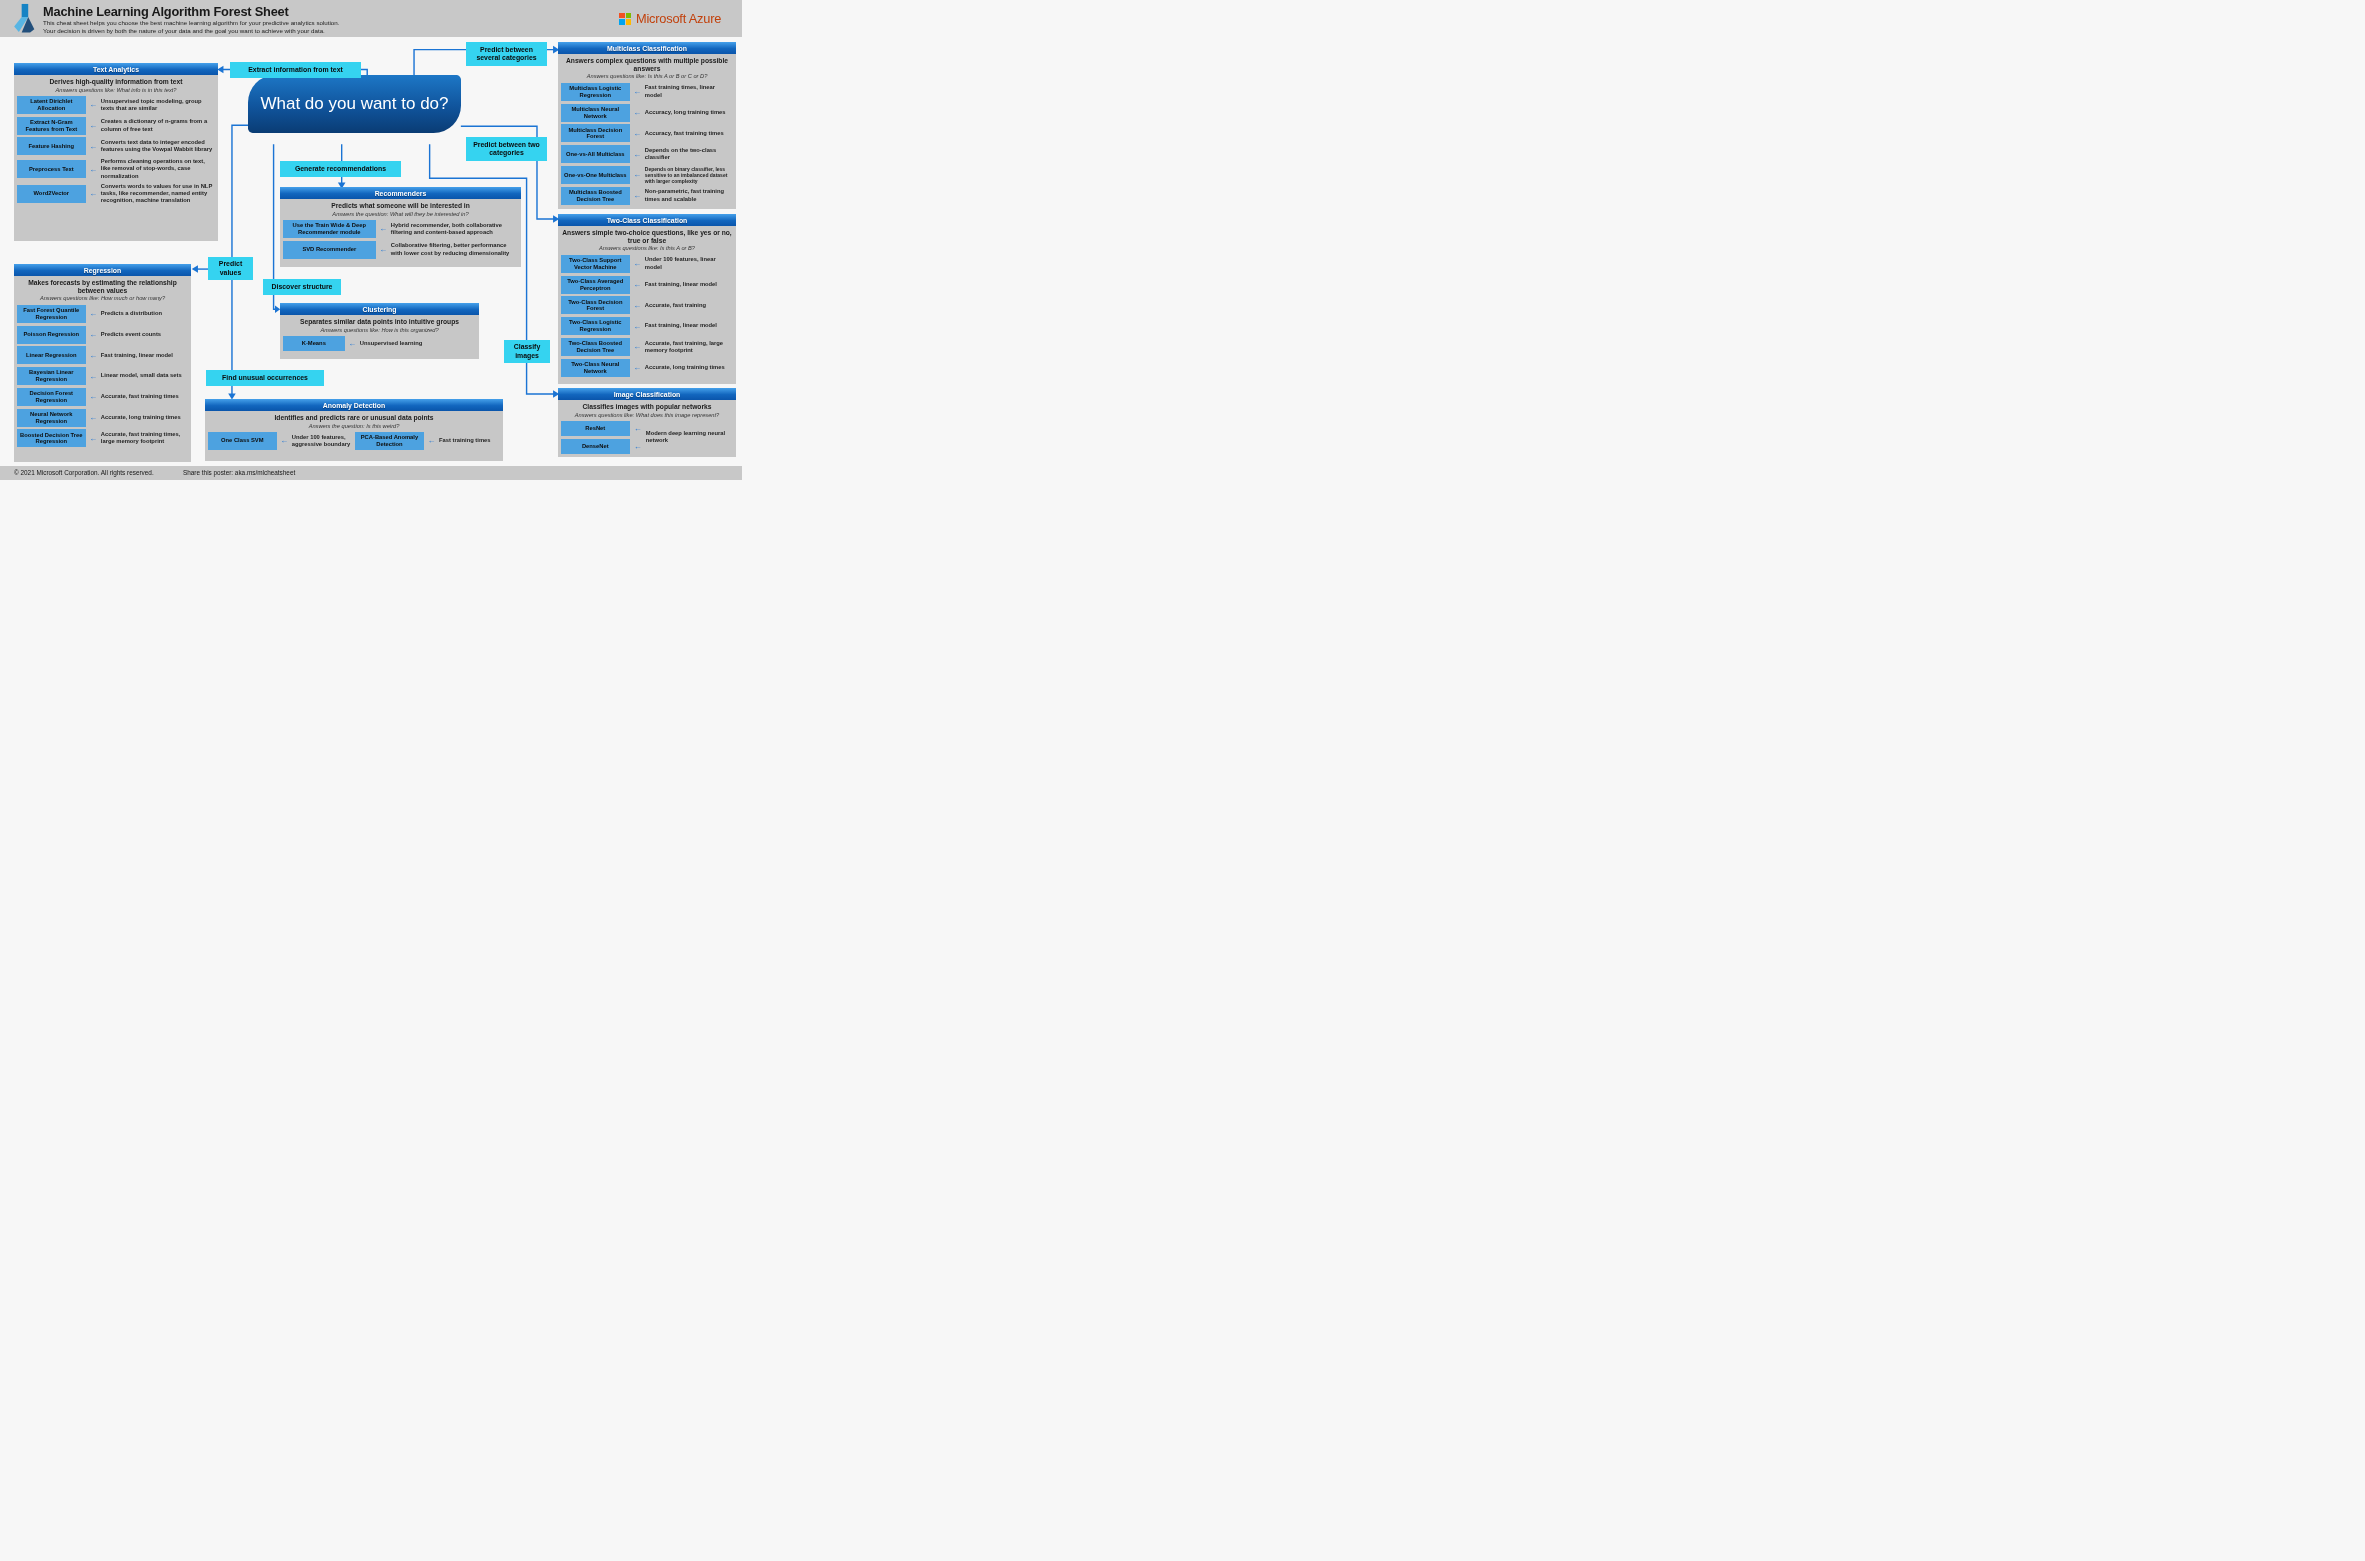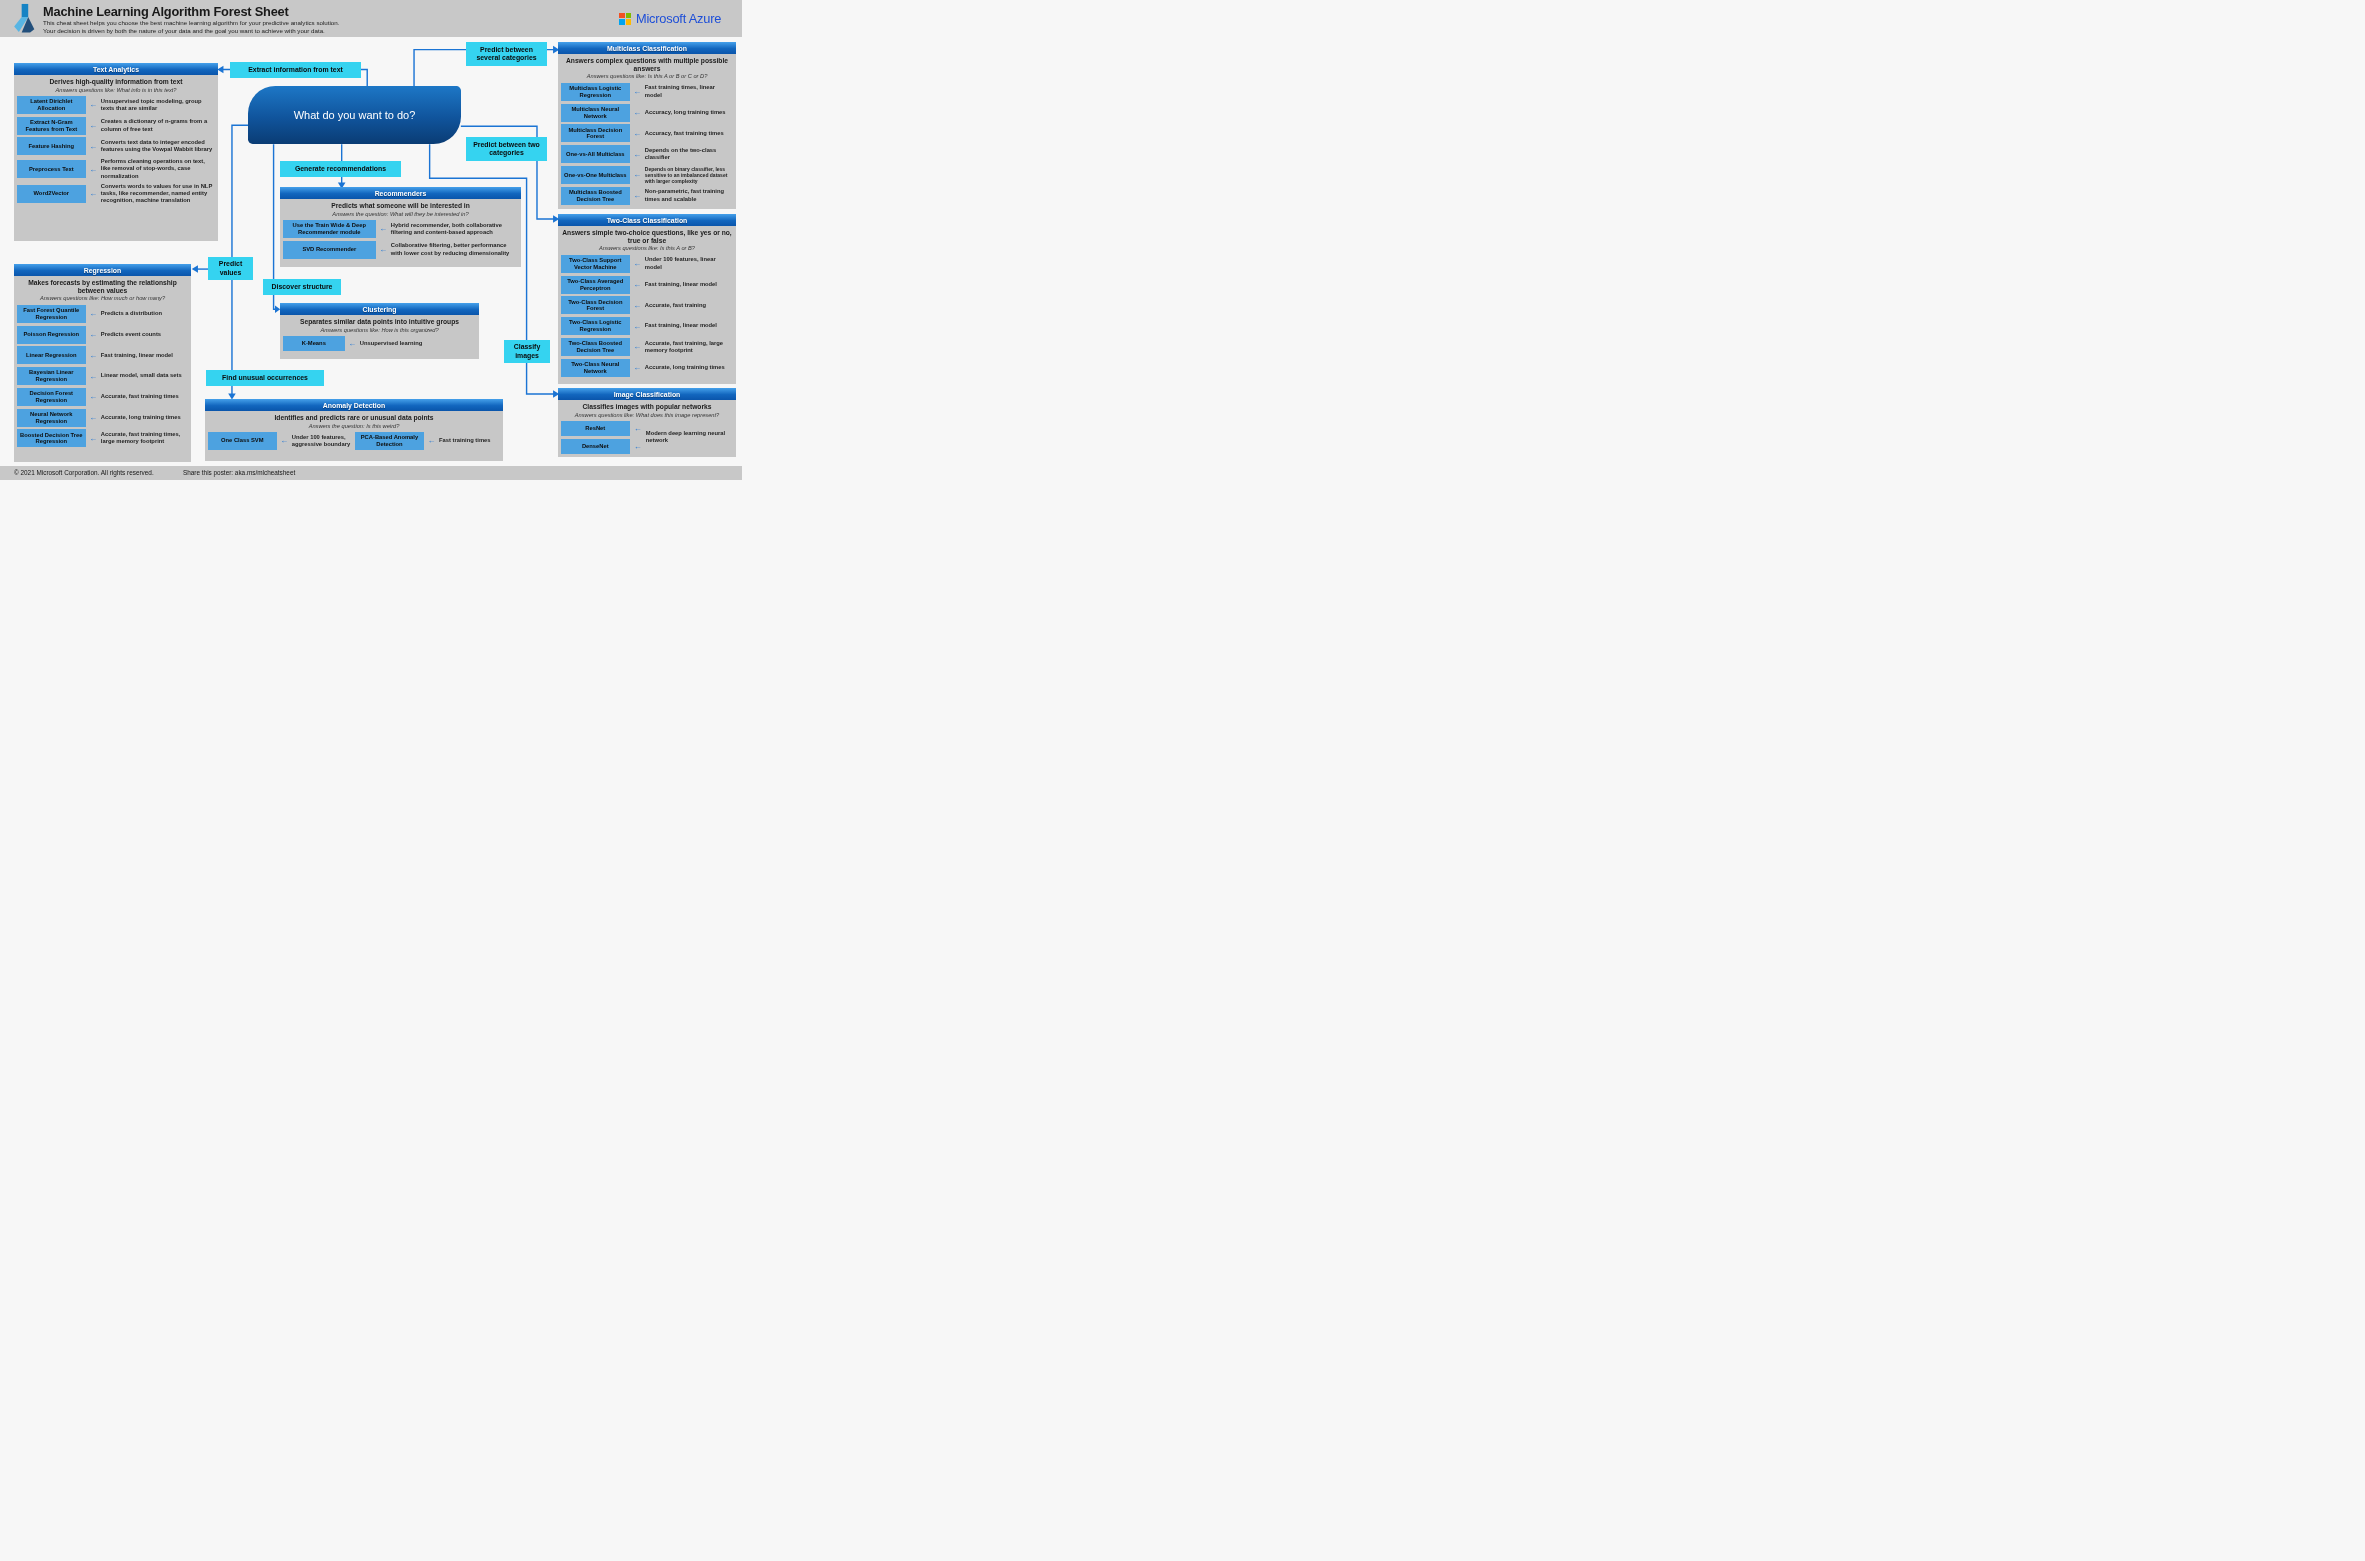--- a/index.html
+++ b/index.html
@@ -11,31 +11,31 @@
   .band{position:absolute;left:0;width:742px;background:#c8c8c8;}
   #band-top{top:0;height:37px;}
   #band-bottom{top:466px;height:13.7px;}
   #app-title{position:absolute;left:43px;top:3.8px;font-size:12.8px;font-weight:bold;color:#191919;letter-spacing:-0.2px;}
   .subtitle{position:absolute;left:43px;font-size:6.2px;color:#222;}
   #sub1{top:19.4px;} #sub2{top:27.4px;}
   #ml-logo{position:absolute;left:12.3px;top:3.3px;}
   #ms-logo{position:absolute;left:619px;top:11.4px;display:flex;align-items:center;}
   #ms-squares{display:grid;grid-template-columns:5.7px 5.7px;grid-template-rows:5.7px 5.7px;gap:0.9px;margin-right:4.7px;}
   #ms-squares i{display:block;}
-  #brand-text{font-size:12.8px;color:#1d4ed8;letter-spacing:-0.2px;}
+  #brand-text{font-size:12.8px;color:#c2410c;letter-spacing:-0.2px;}
   .foot-text{position:absolute;top:469px;font-size:6.4px;color:#161616;}
   #foot-copy{left:14px;} #foot-share{left:183px;}
   
   #wires{position:absolute;left:0;top:0;z-index:1;}
   
   #center-node{
-    position:absolute;left:248px;top:86px;width:213px;height:58px;z-index:2;
+    position:absolute;left:248px;top:75px;width:213px;height:58px;z-index:2;
     border-radius:27.4px 4.7px 27.4px 4.7px;
     background:linear-gradient(180deg,#1d77c6 0%,#10549c 55%,#0a3c74 100%);
-    color:#fff;font-size:11px;display:flex;align-items:center;justify-content:center;
+    color:#fff;font-size:17px;display:flex;align-items:center;justify-content:center;
   }
   
   .tag{
     position:absolute;z-index:3;background:#35d3f0;color:#0a0a0a;
     font-weight:bold;font-size:6.9px;line-height:1.22;text-align:center;
     display:flex;align-items:center;justify-content:center;padding:0.9px 2.8px;box-sizing:border-box;
   }
   #tag-extract{left:230px;top:62px;width:131px;height:16px;}
   #tag-several{left:466px;top:42px;width:81px;height:24px;}
   #tag-two{left:466px;top:137px;width:81px;height:24px;}

